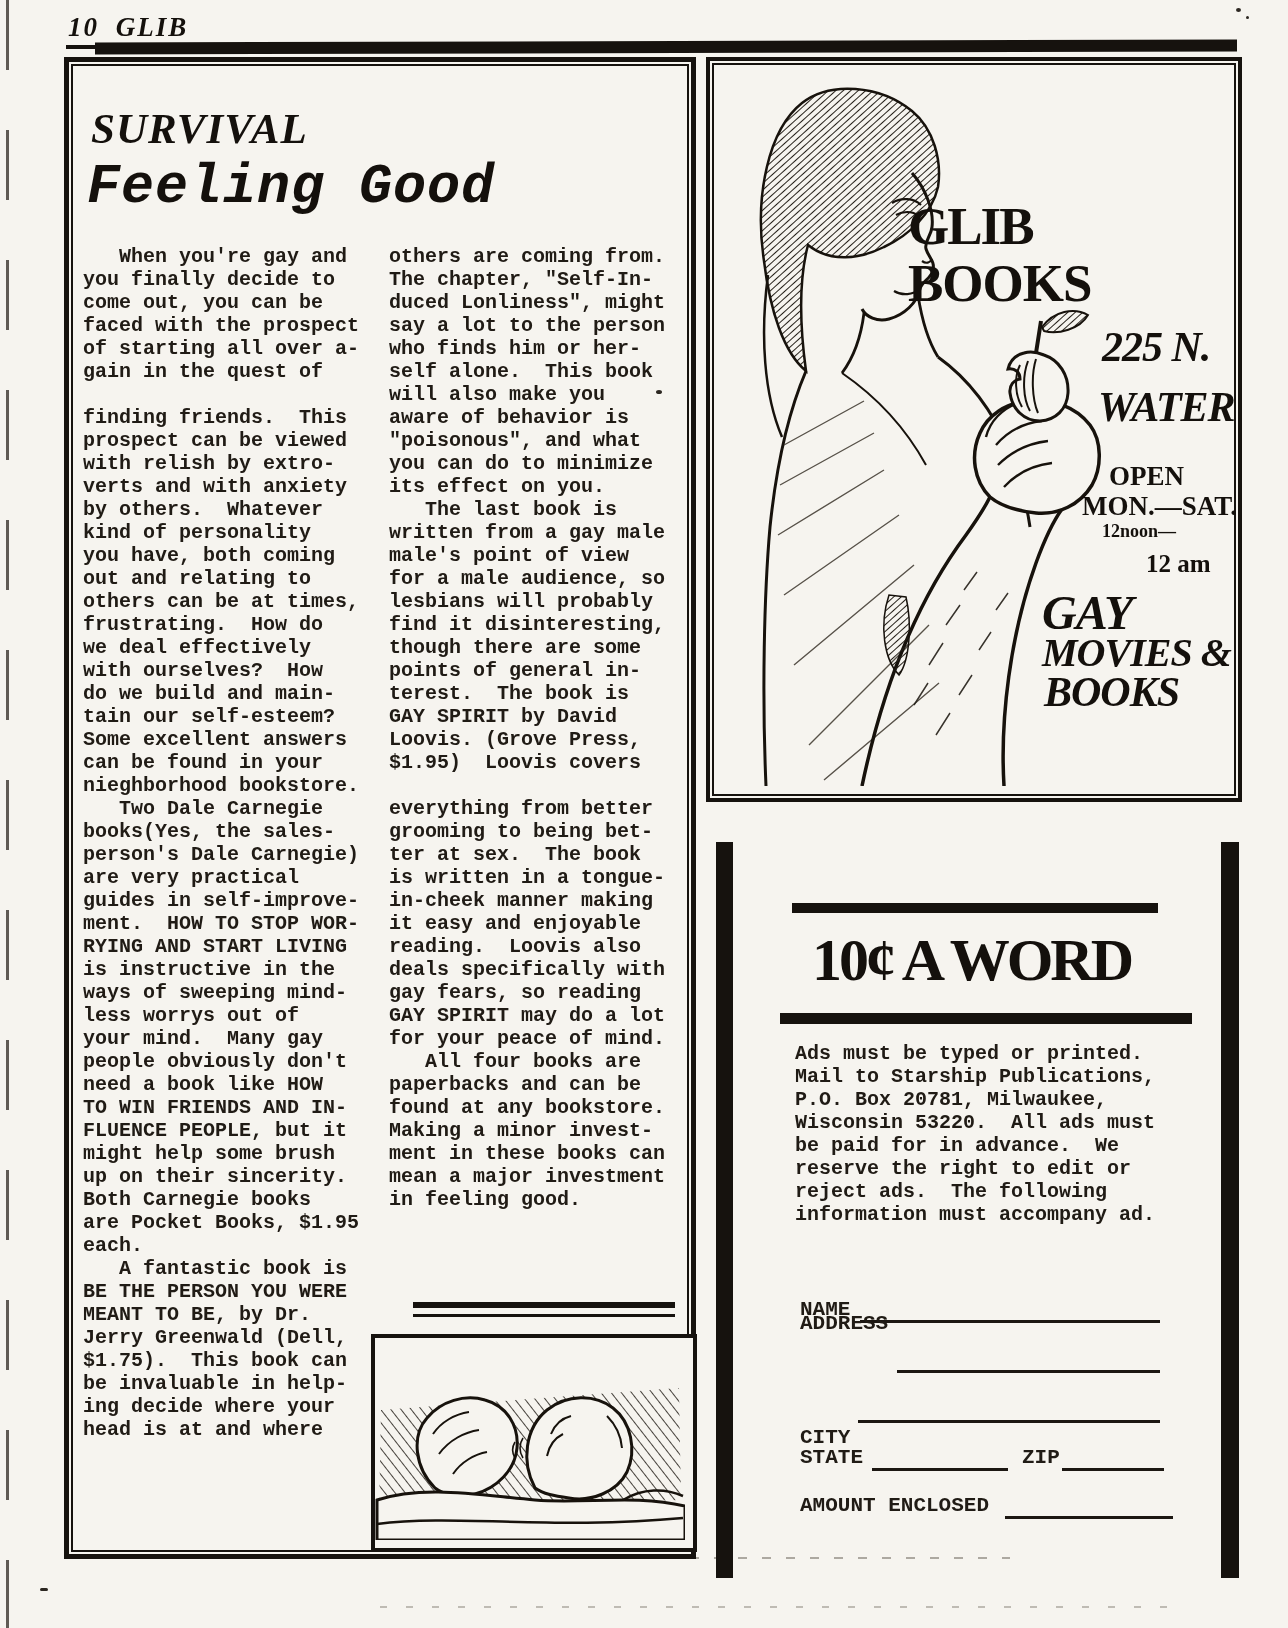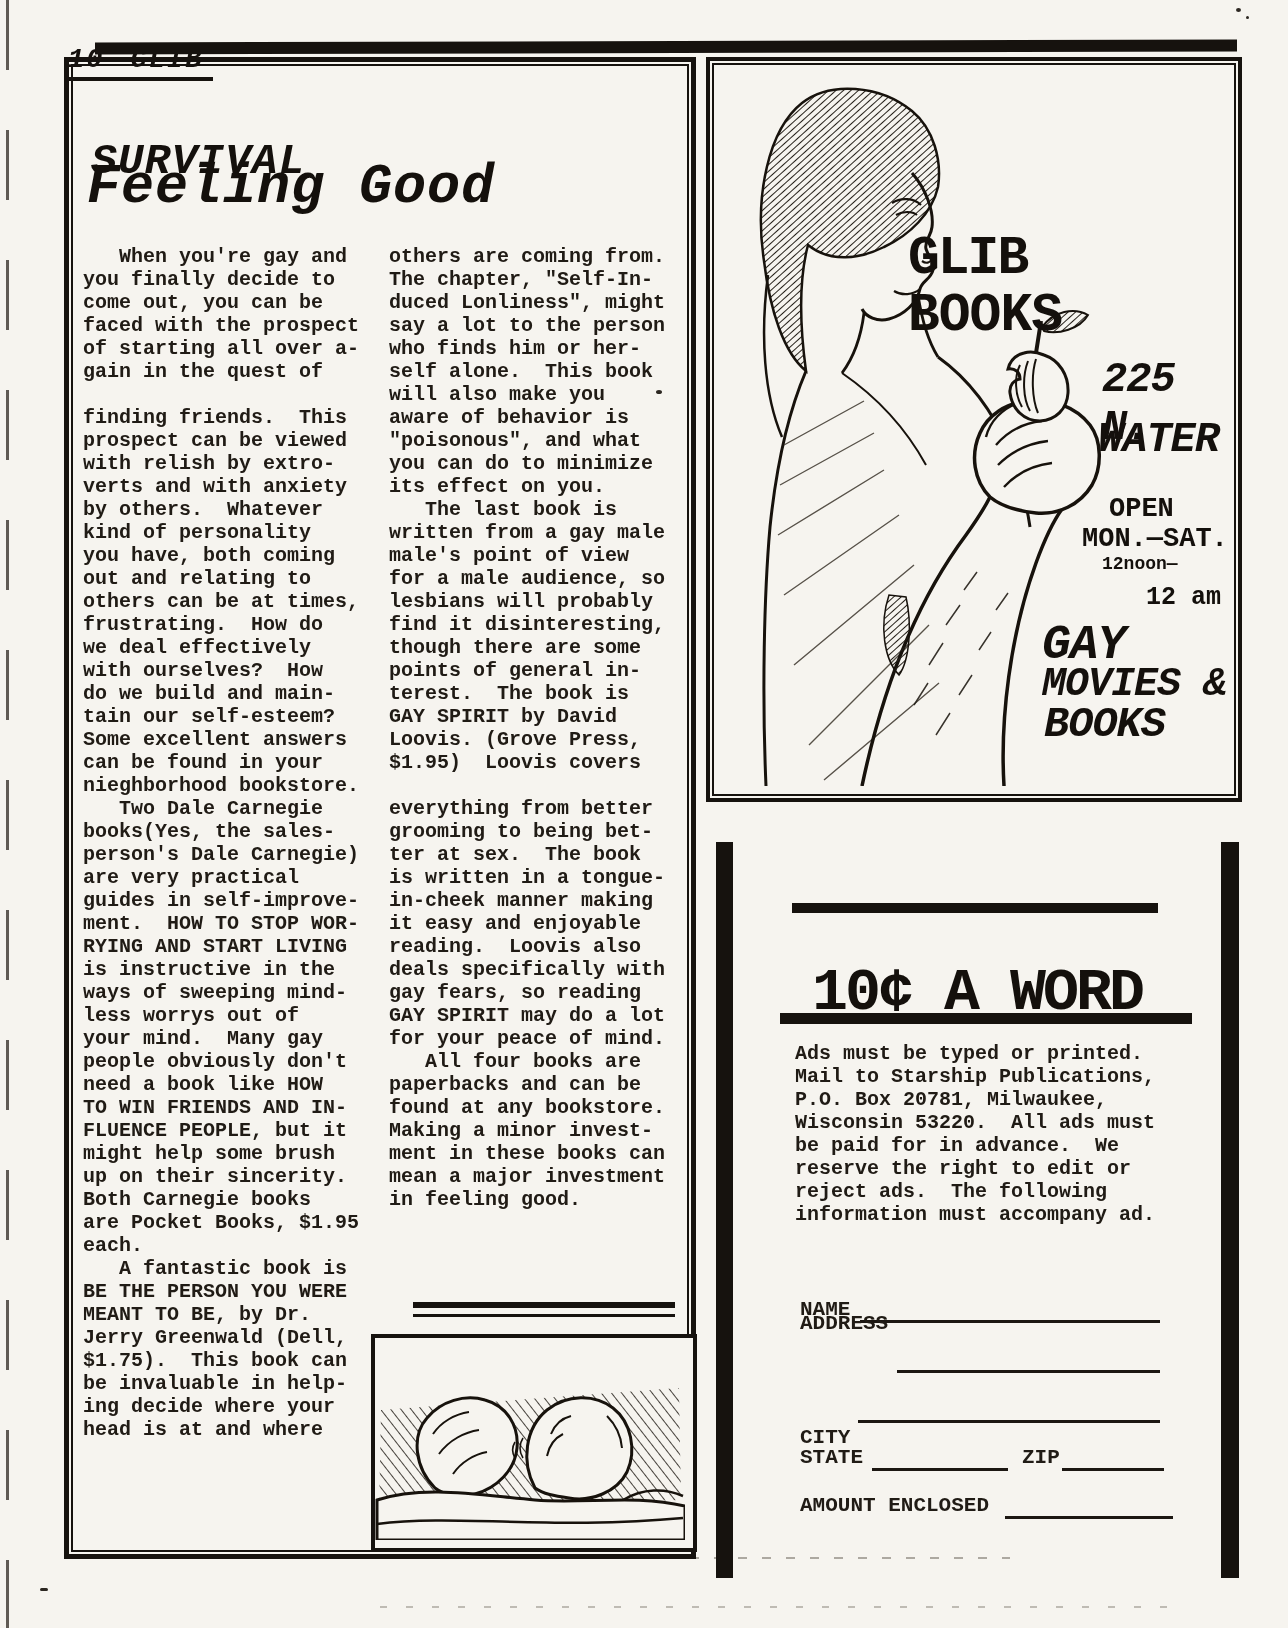--- a/index.html
+++ b/index.html
@@ -4,21 +4,21 @@
 <style>
   html,body{margin:0;padding:0;background:#d8d5cf;}
   .page{
     position:relative;width:1288px;height:1628px;background:#f6f4ef;
     overflow:hidden;font-family:"Liberation Sans",sans-serif;color:#171310;
   }
   .abs{position:absolute;}
   .ink{background:#16120e;}
   .mono{font-family:"Liberation Mono","DejaVu Sans Mono",monospace;font-weight:700;color:#201b15;}
   .coltext{font-size:20px;line-height:23px;white-space:pre-wrap;letter-spacing:0px;}
-  .hl{font-family:Liberation Mono, monospace;font-weight:700;color:#14100c;margin-top:33px;}
+  .hl{font-family:Liberation Serif, serif;font-weight:700;color:#14100c;}
   .box-outer{border:5px solid #16120e;}
   .box-inner{position:absolute;inset:2px;border:2px solid #16120e;}
   .formline{border-bottom:3px solid #1c1712;height:1px;}
   .speck{position:absolute;background:#2c2721;border-radius:50%;}
   svg{display:block;}
 </style>
 </head>
 <body>
 
 <div class="page">

